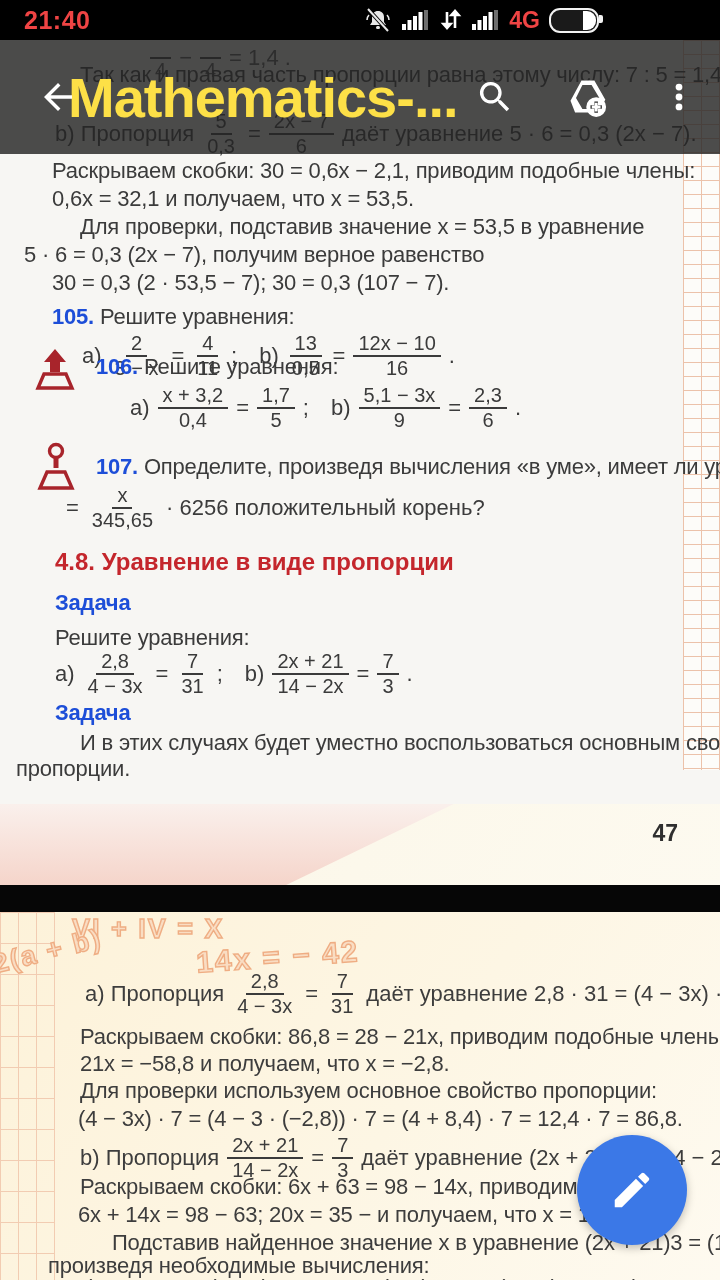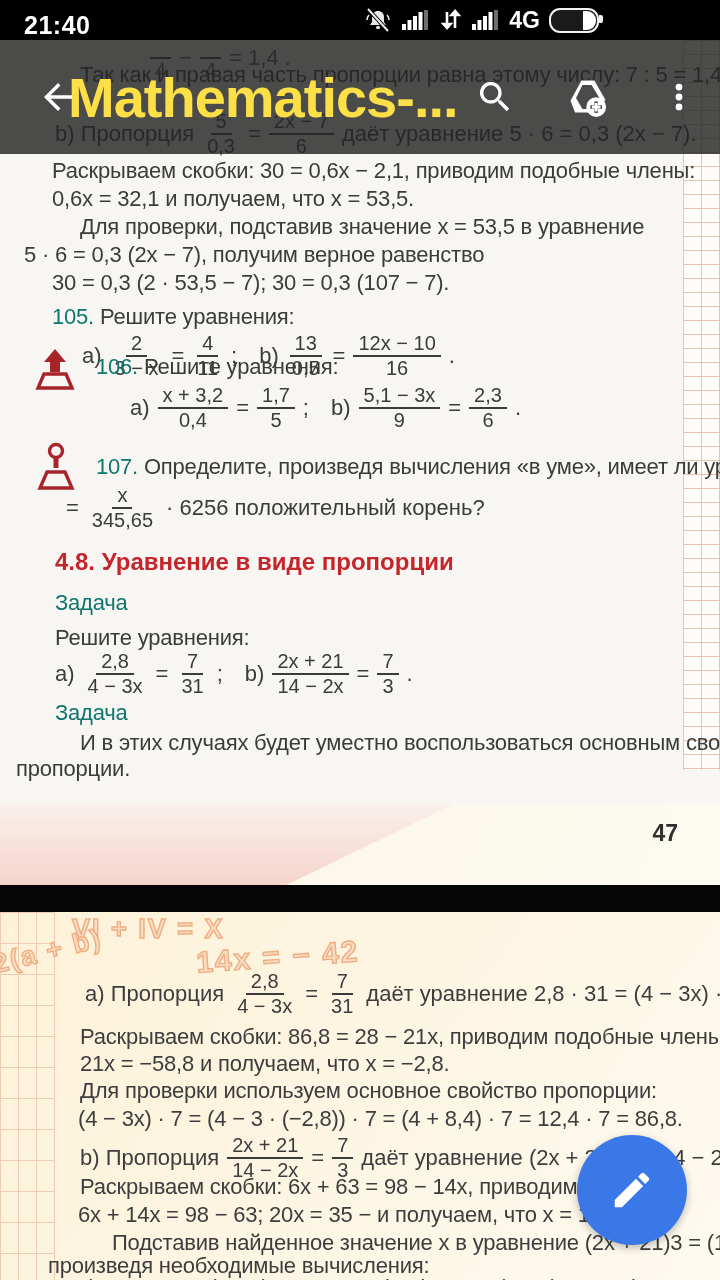--- a/index.html
+++ b/index.html
@@ -1,21 +1,21 @@
 <!DOCTYPE html>
 <html><head>
 <meta charset="utf-8">
 <style>
   html,body{margin:0;padding:0;}
   body{width:720px;height:1280px;position:relative;overflow:hidden;
        font-family:"Liberation Sans","DejaVu Sans",sans-serif;background:#000;}
 
   
   .statusbar{position:absolute;left:0;top:0;width:611px;height:40px;background:#000;z-index:40;
-             display:flex;align-items:flex-end;color:#ffffff;}
+             display:flex;align-items:center;color:#ef4444;}
   .sb-time{font-size:25px;font-weight:bold;margin-left:24px;letter-spacing:.5px;}
   .sb-right{position:absolute;right:12px;top:0;height:40px;display:flex;align-items:center;gap:9px;}
   .sb-4g{font-size:23px;font-weight:bold;}
   .battery{width:46px;height:21px;border:2.5px solid #f2f2f2;border-radius:11px;position:relative;background:#1a1a1a;}
   .battery .nub{position:absolute;right:-6px;top:5px;width:4px;height:8px;background:#f2f2f2;border-radius:0 2px 2px 0;}
   .battery .fill{position:absolute;right:1px;top:1px;bottom:1px;width:13px;background:#fff;border-radius:0 9px 9px 0;}
 
   
   .toolbar{position:absolute;left:0;top:40px;width:720px;height:114px;background:rgba(36,36,36,.82);
            z-index:30;display:flex;align-items:center;}
@@ -23,21 +23,21 @@
   .tb-icons{position:absolute;right:18px;display:flex;align-items:center;gap:46px;}
   .tb-btn{width:46px;height:46px;display:flex;align-items:center;justify-content:center;}
   .back-btn{width:56px;height:56px;margin-left:22px;display:flex;align-items:center;justify-content:center;position:absolute;left:8px;}
 
   
   .page1{position:absolute;left:0;top:40px;width:720px;height:845px;background:#f7f6f3;overflow:hidden;}
   .grid-right{position:absolute;right:0;top:0;width:37px;height:730px;background-color:#fdfcf9;
       background-image:repeating-linear-gradient(to bottom,#ecc2aa 0 1px,transparent 1px 14px),
                        repeating-linear-gradient(to right,#ecc2aa 0 1px,transparent 1px 18px);}
   .line{position:absolute;color:#3b3b3b;font-size:22px;white-space:nowrap;letter-spacing:-.2px;}
-  .bold{font-weight:normal;color:#0f766e;}
+  .bold{font-weight:bold;color:#1d4ed8;}
   .eqrow{position:absolute;display:flex;align-items:center;color:#3b3b3b;font-size:22px;white-space:nowrap;}
   .eqrow>span{margin-right:8px;}
   .frac{display:inline-flex;flex-direction:column;align-items:center;font-size:20px;line-height:23px;vertical-align:middle;}
   .frac .num{padding:0 5px;border-bottom:2px solid #3b3b3b;}
   .frac .den{padding:0 5px;}
   .red-heading{position:absolute;color:#c4262c;font-weight:bold;font-size:24px;white-space:nowrap;}
   .prob-icon{position:absolute;}
   .p1-bottom{position:absolute;left:0;top:764px;width:720px;height:115px;
              background:linear-gradient(to bottom,#faf0ec 0%,#f3c9bc 100%);}
   .p1-bottom .cream{position:absolute;inset:0;background:linear-gradient(120deg,#fbf6e6,#fdfaf0);

